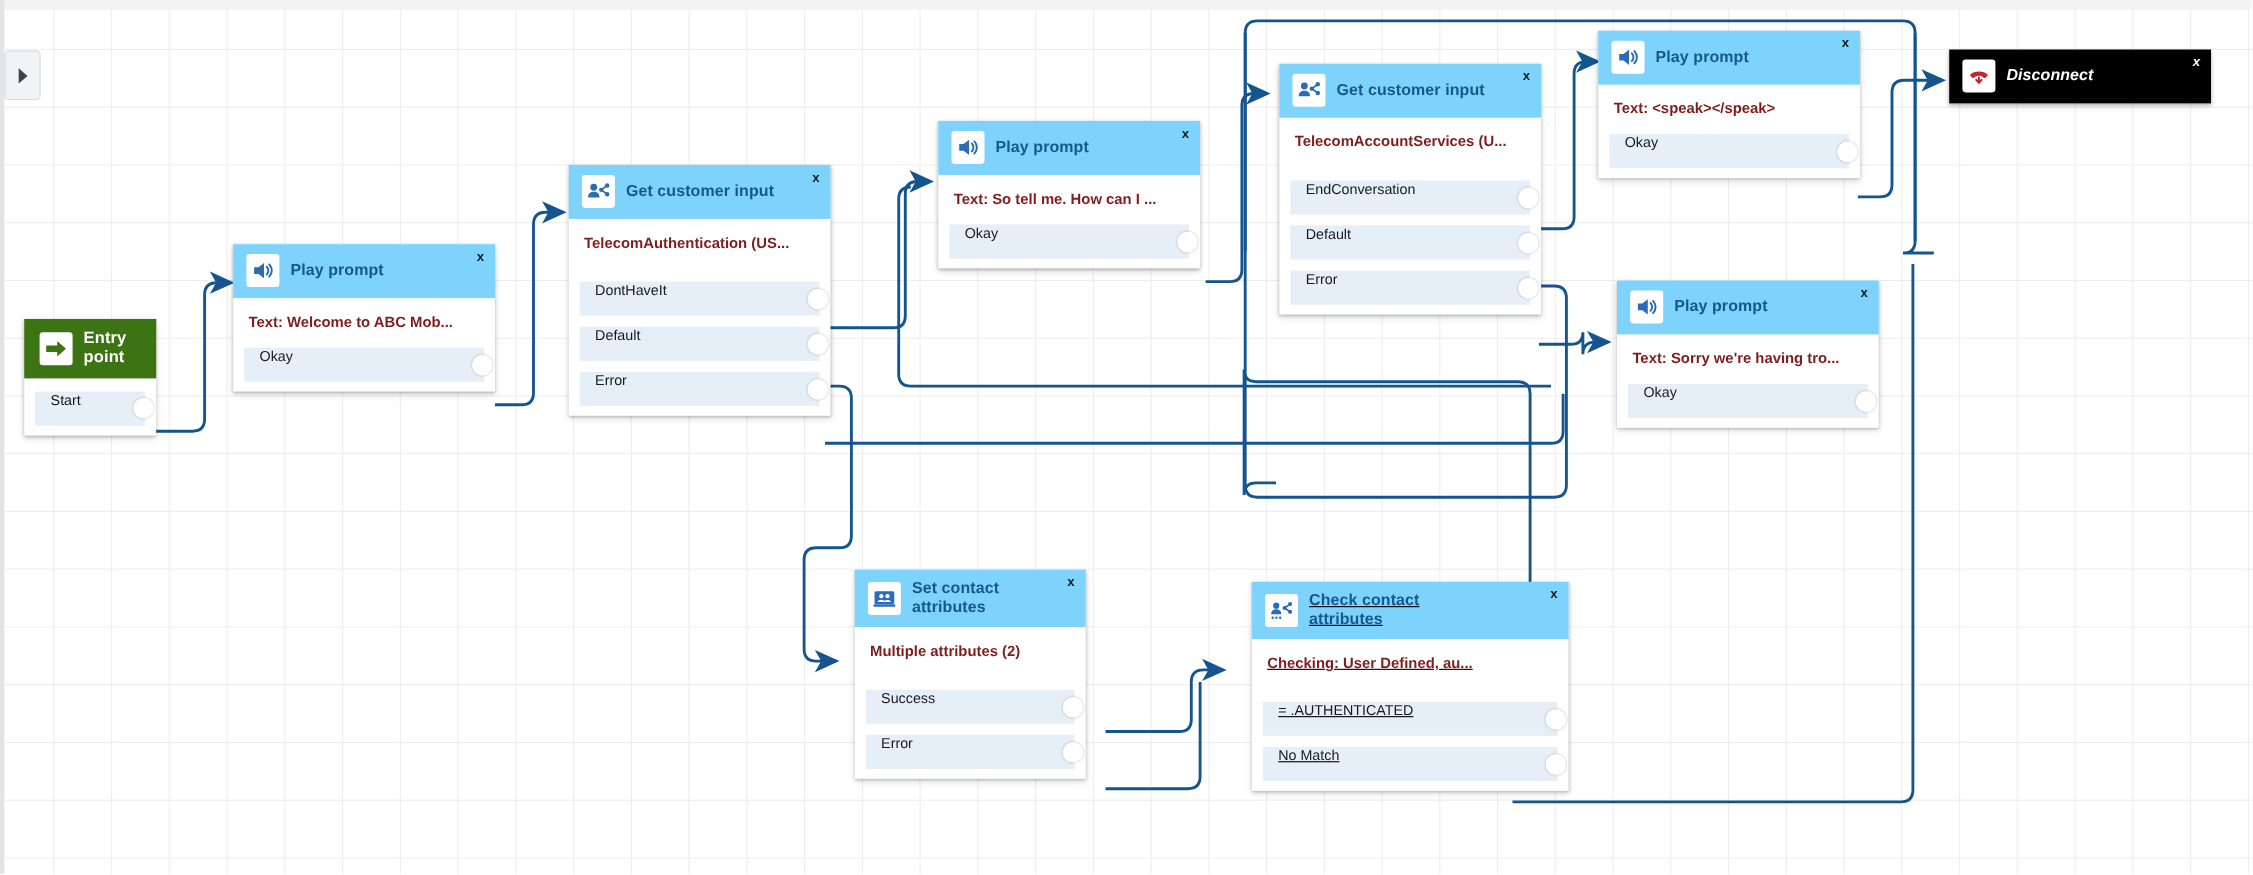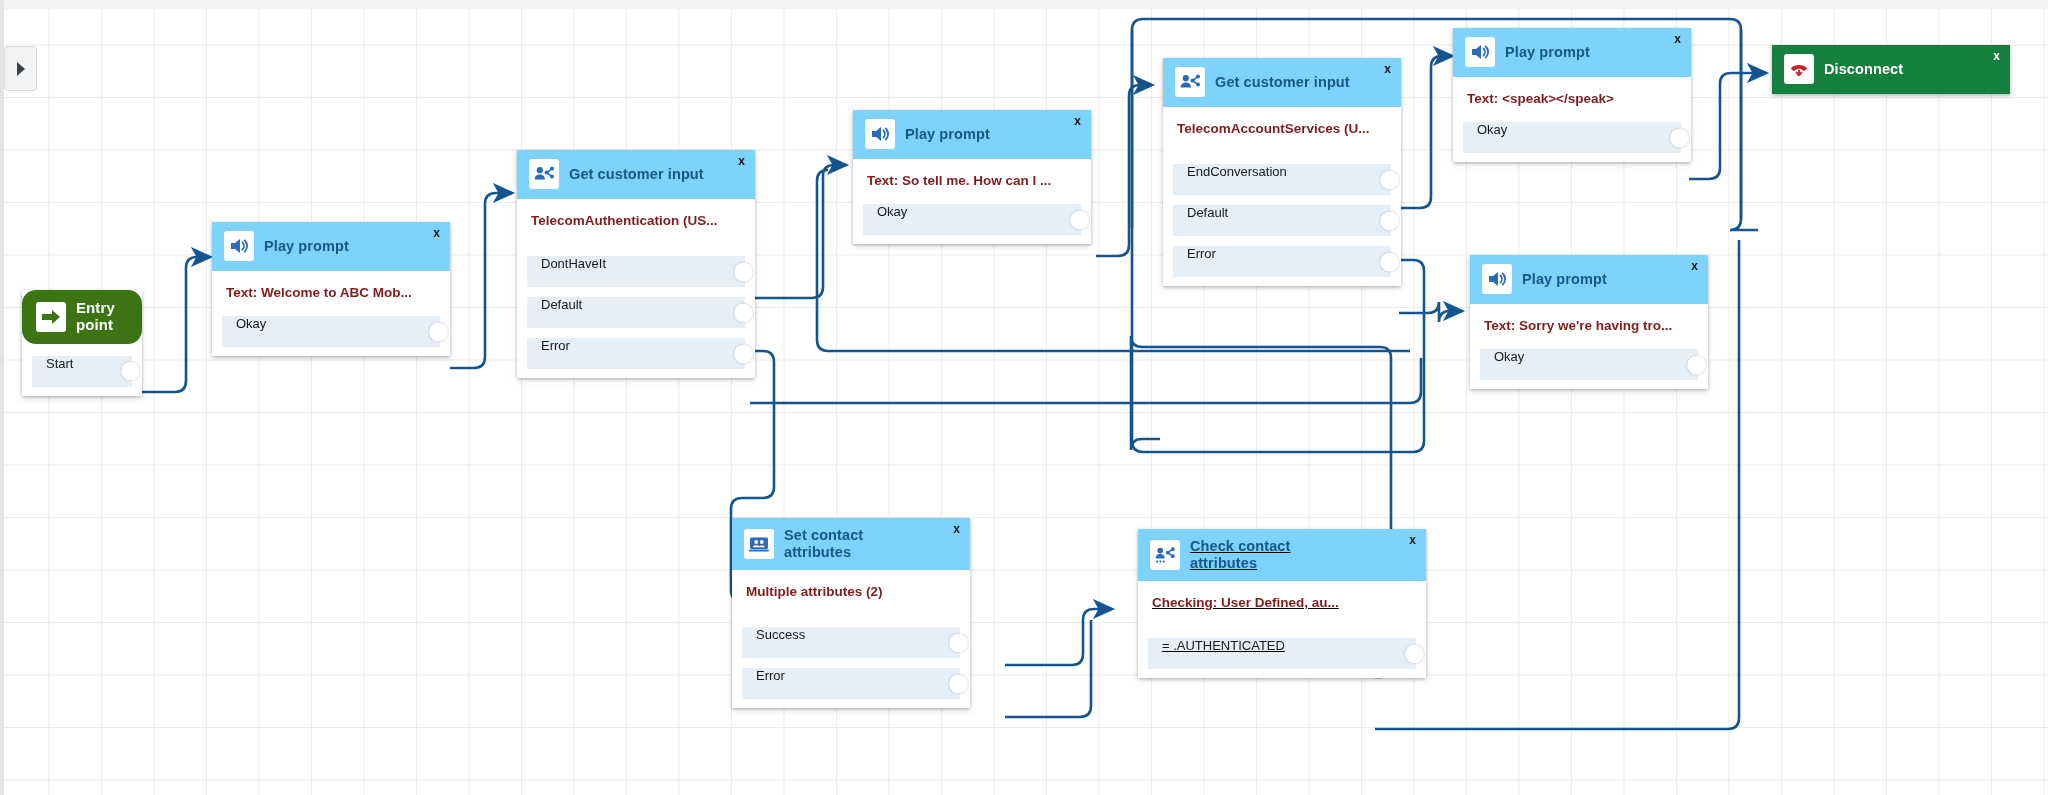--- a/index.html
+++ b/index.html
@@ -56,21 +56,21 @@
   }
   .node-header {
     background: #7dd3fc;
     padding: 9px 12px 10px 12px;
     display: flex;
     align-items: center;
     gap: 10px;
     position: relative;
     min-height: 46px;
   }
-  .node-header.dark { background: #15803d; }
+  .node-header.dark { background: #000000; font-style: italic; }
   .node-header.green { background: #3c7313; }
   .node-icon {
     width: 30px; height: 30px; min-width: 30px;
     background: #ffffff;
     border-radius: 3px;
     display: flex; align-items: center; justify-content: center;
   }
   .node-header.green .node-icon, .node-header.dark .node-icon { background:#ffffff; }
   .node-title {
     font-size: 14.5px;
@@ -115,21 +115,21 @@
   .port:last-child { margin-bottom: 0; }
   .port-dot {
     position: absolute;
     right: -8px; top: 50%;
     transform: translateY(-50%);
     width: 19px; height: 19px;
     border-radius: 50%;
     background: #ffffff;
     box-shadow: 0 0 2px rgba(0,0,0,.30);
   }
-  .node.entry .node-header { padding: 10px 14px; border-radius: 14px; }
+  .node.entry .node-header { padding: 10px 14px; }
   .node.entry .node-title { font-size: 15px; }
 </style>
 </head>
 <body>
 
 <div id="canvas">
 
   <div id="topstrip"></div>
   <div id="leftstrip"></div>
 
@@ -349,21 +349,21 @@
     </div>
     <div class="node-desc">Text: Sorry we're having tro...</div>
     <div class="node-ports">
       <div class="port">
         <span>Okay</span>
         <span class="port-dot"></span>
       </div>
     </div>
   </div>
 
-  <div class="node" style="left:732px; top:518px; width:238px;">
+  <div class="node" style="left:777px; top:518px; width:210px;">
     <div class="node-header" style="min-height:52px;">
       <span class="node-icon">
         <svg width="22" height="22" viewBox="0 0 22 22">
           <rect x="2" y="4.5" width="18" height="11.5" rx="1.4" fill="#2b6cb8"></rect>
           <circle cx="8.2" cy="9" r="1.9" fill="#ffffff"></circle>
           <circle cx="13.8" cy="9" r="1.9" fill="#ffffff"></circle>
           <path d="M4.8 14.2 C5.2 11.6 11.2 11.6 11.6 14.2 Z" fill="#ffffff"></path>
           <path d="M10.6 14.2 C11 11.9 16.6 11.9 17 14.2 Z" fill="#ffffff"></path>
           <rect x="1" y="16.4" width="20" height="2.2" rx="1" fill="#2b6cb8"></rect>
         </svg>
@@ -401,20 +401,24 @@
       </span>
       <span class="node-title" style="max-width:150px;">Check contact attributes</span>
       <span class="node-close">x</span>
     </div>
     <div class="node-desc">Checking: User Defined, au...</div>
     <div class="node-ports" style="padding-top:12px;">
       <div class="port">
         <span>= .AUTHENTICATED</span>
         <span class="port-dot"></span>
       </div>
+      <div class="port">
+        <span>No Match</span>
+        <span class="port-dot"></span>
+      </div>
     </div>
   </div>
 
   <div class="sidebar-toggle">
     <span>
       <svg width="14" height="16" viewBox="0 0 14 16">
           <path d="M3 1 L11 8 L3 15 Z" fill="#3f4349"></path>
         </svg>
     </span>
   </div>

